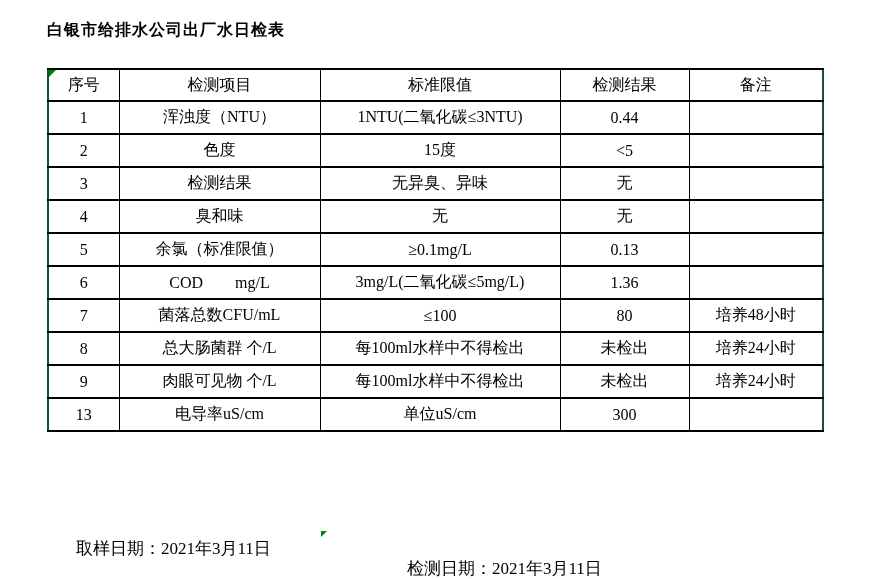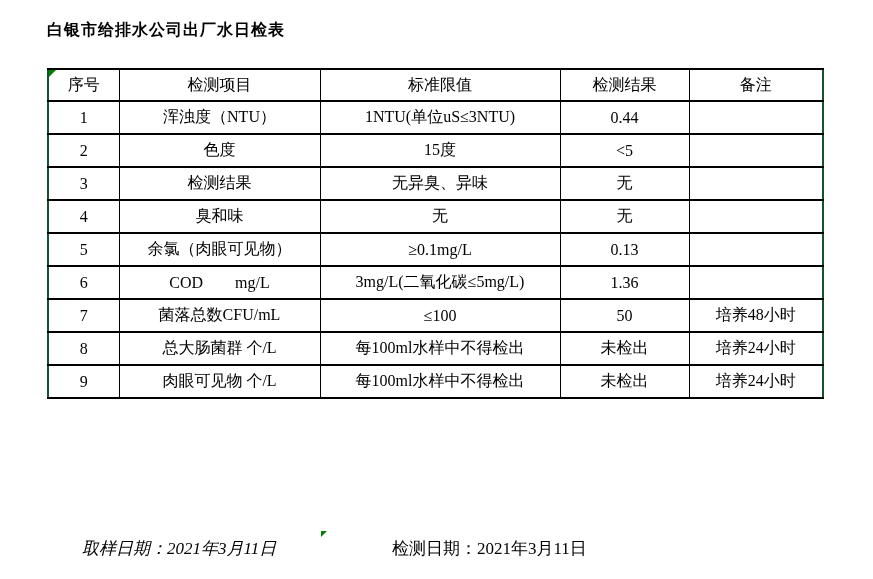--- a/index.html
+++ b/index.html
@@ -65,22 +65,22 @@
   .error-marker.below-table { left: 321px; top: 531px; border-top-width: 6px; border-right-width: 6px; }
   .footer-line {
     position: absolute;
     top: 537px;
     left: 0;
     width: 873px;
     height: 24px;
     font-size: 17px;
   }
   .footer-line span { position: absolute; white-space: pre; }
-  .footer-sampling { left: 82px; font-style: italic;  }
-  .footer-testing  { left: 392px; }
+  .footer-sampling { left: 76px;  }
+  .footer-testing  { left: 407px; margin-top: 20px; }
   .footer-reporter { left: 646px; }
 </style>
 </head>
 <body>
 
 <div class="doc-title">白银市给排水公司出厂水日检表</div>
 
 <div class="error-marker top-cell" style="border-top-color: rgb(0, 128, 0);"></div>
 
 <table class="inspection">
@@ -97,21 +97,21 @@
       <th>检测项目</th>
       <th>标准限值</th>
       <th>检测结果</th>
       <th>备注</th>
     </tr>
   </thead>
   <tbody>
       <tr>
         <td>1</td>
         <td>浑浊度（NTU）</td>
-        <td>1NTU(单位uS≤3NTU)</td>
+        <td>1NTU(二氧化碳≤3NTU)</td>
         <td>0.44</td>
         <td></td>
       </tr>
       <tr>
         <td>2</td>
         <td>色度</td>
         <td>15度</td>
         <td>&lt;5</td>
         <td></td>
       </tr>
@@ -124,53 +124,60 @@
       </tr>
       <tr>
         <td>4</td>
         <td>臭和味</td>
         <td>无</td>
         <td>无</td>
         <td></td>
       </tr>
       <tr>
         <td>5</td>
-        <td>余氯（肉眼可见物）</td>
+        <td>余氯（标准限值）</td>
         <td>≥0.1mg/L</td>
         <td>0.13</td>
         <td></td>
       </tr>
       <tr>
         <td>6</td>
         <td>COD        mg/L</td>
         <td>3mg/L(二氧化碳≤5mg/L)</td>
         <td>1.36</td>
         <td></td>
       </tr>
       <tr>
         <td>7</td>
         <td>菌落总数CFU/mL</td>
         <td>≤100</td>
-        <td>50</td>
+        <td>80</td>
         <td>培养48小时</td>
       </tr>
       <tr>
         <td>8</td>
         <td>总大肠菌群 个/L</td>
         <td>每100ml水样中不得检出</td>
         <td>未检出</td>
         <td>培养24小时</td>
       </tr>
       <tr>
         <td>9</td>
         <td>肉眼可见物 个/L</td>
         <td>每100ml水样中不得检出</td>
         <td>未检出</td>
         <td>培养24小时</td>
       </tr>
+      <tr>
+        <td>13</td>
+        <td>电导率uS/cm</td>
+        <td>单位uS/cm</td>
+        <td>300</td>
+        <td></td>
+      </tr>
     </tbody>
 </table>
 
 <div class="error-marker below-table" style="border-top-color: rgb(0, 128, 0);"></div>
 
 <div class="footer-line">
   <span class="footer-sampling">取样日期：2021年3月11日</span>
   <span class="footer-testing">检测日期：2021年3月11日</span>
 </div>
 

